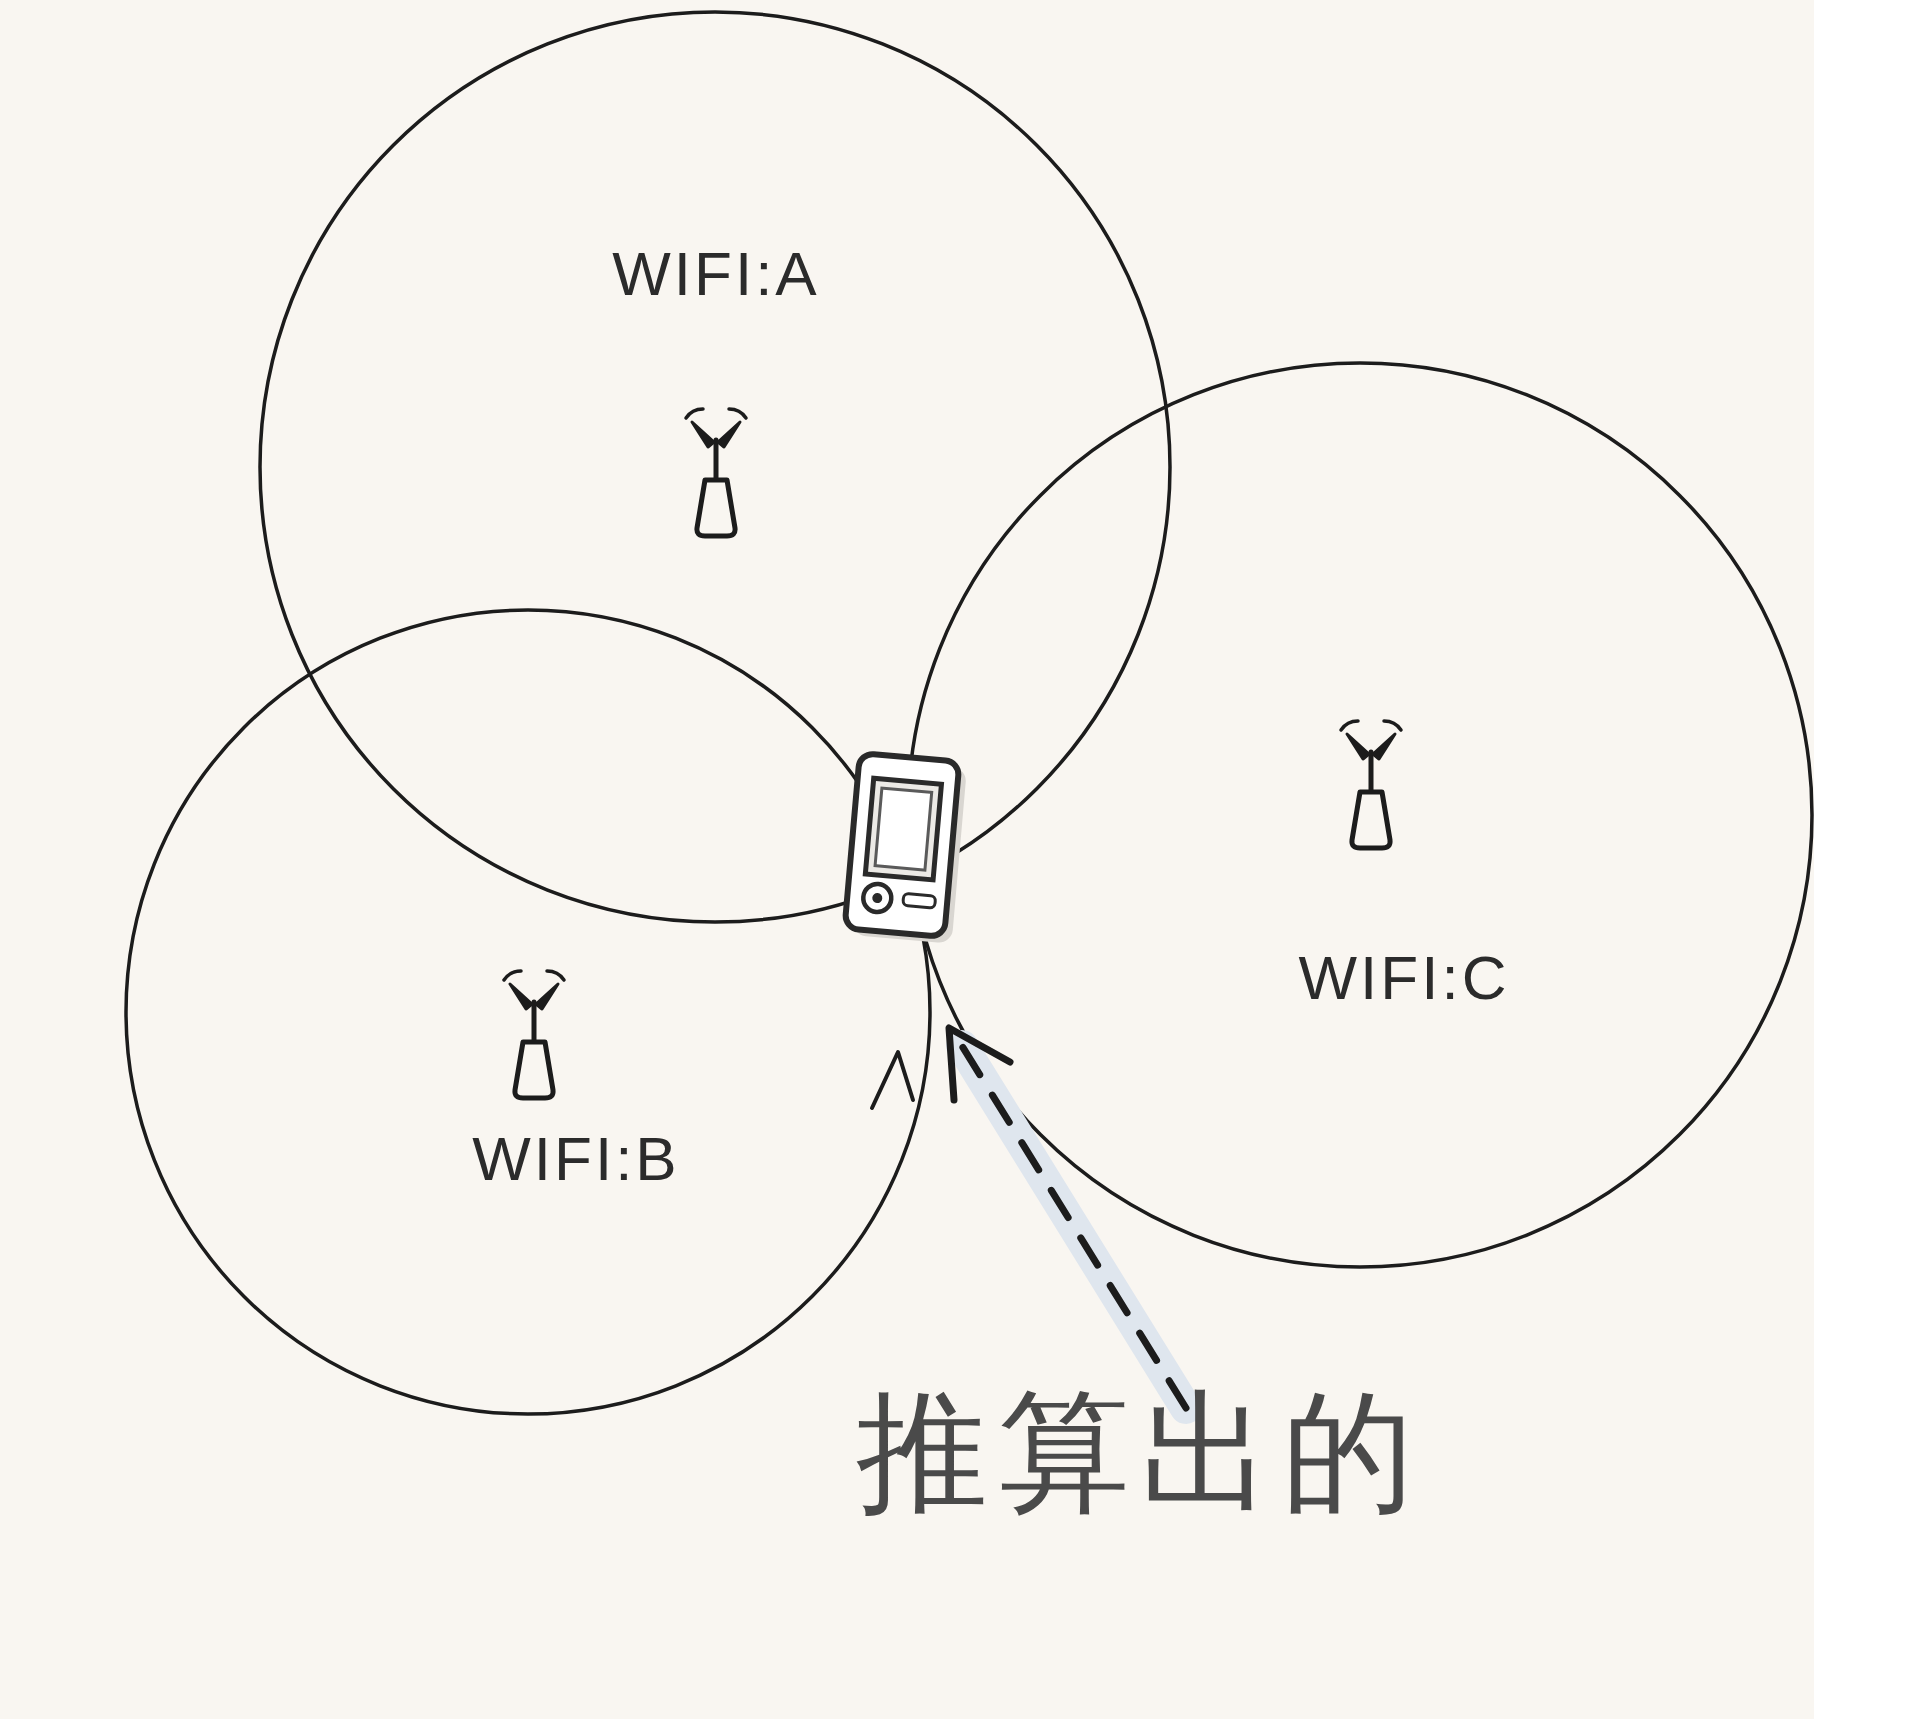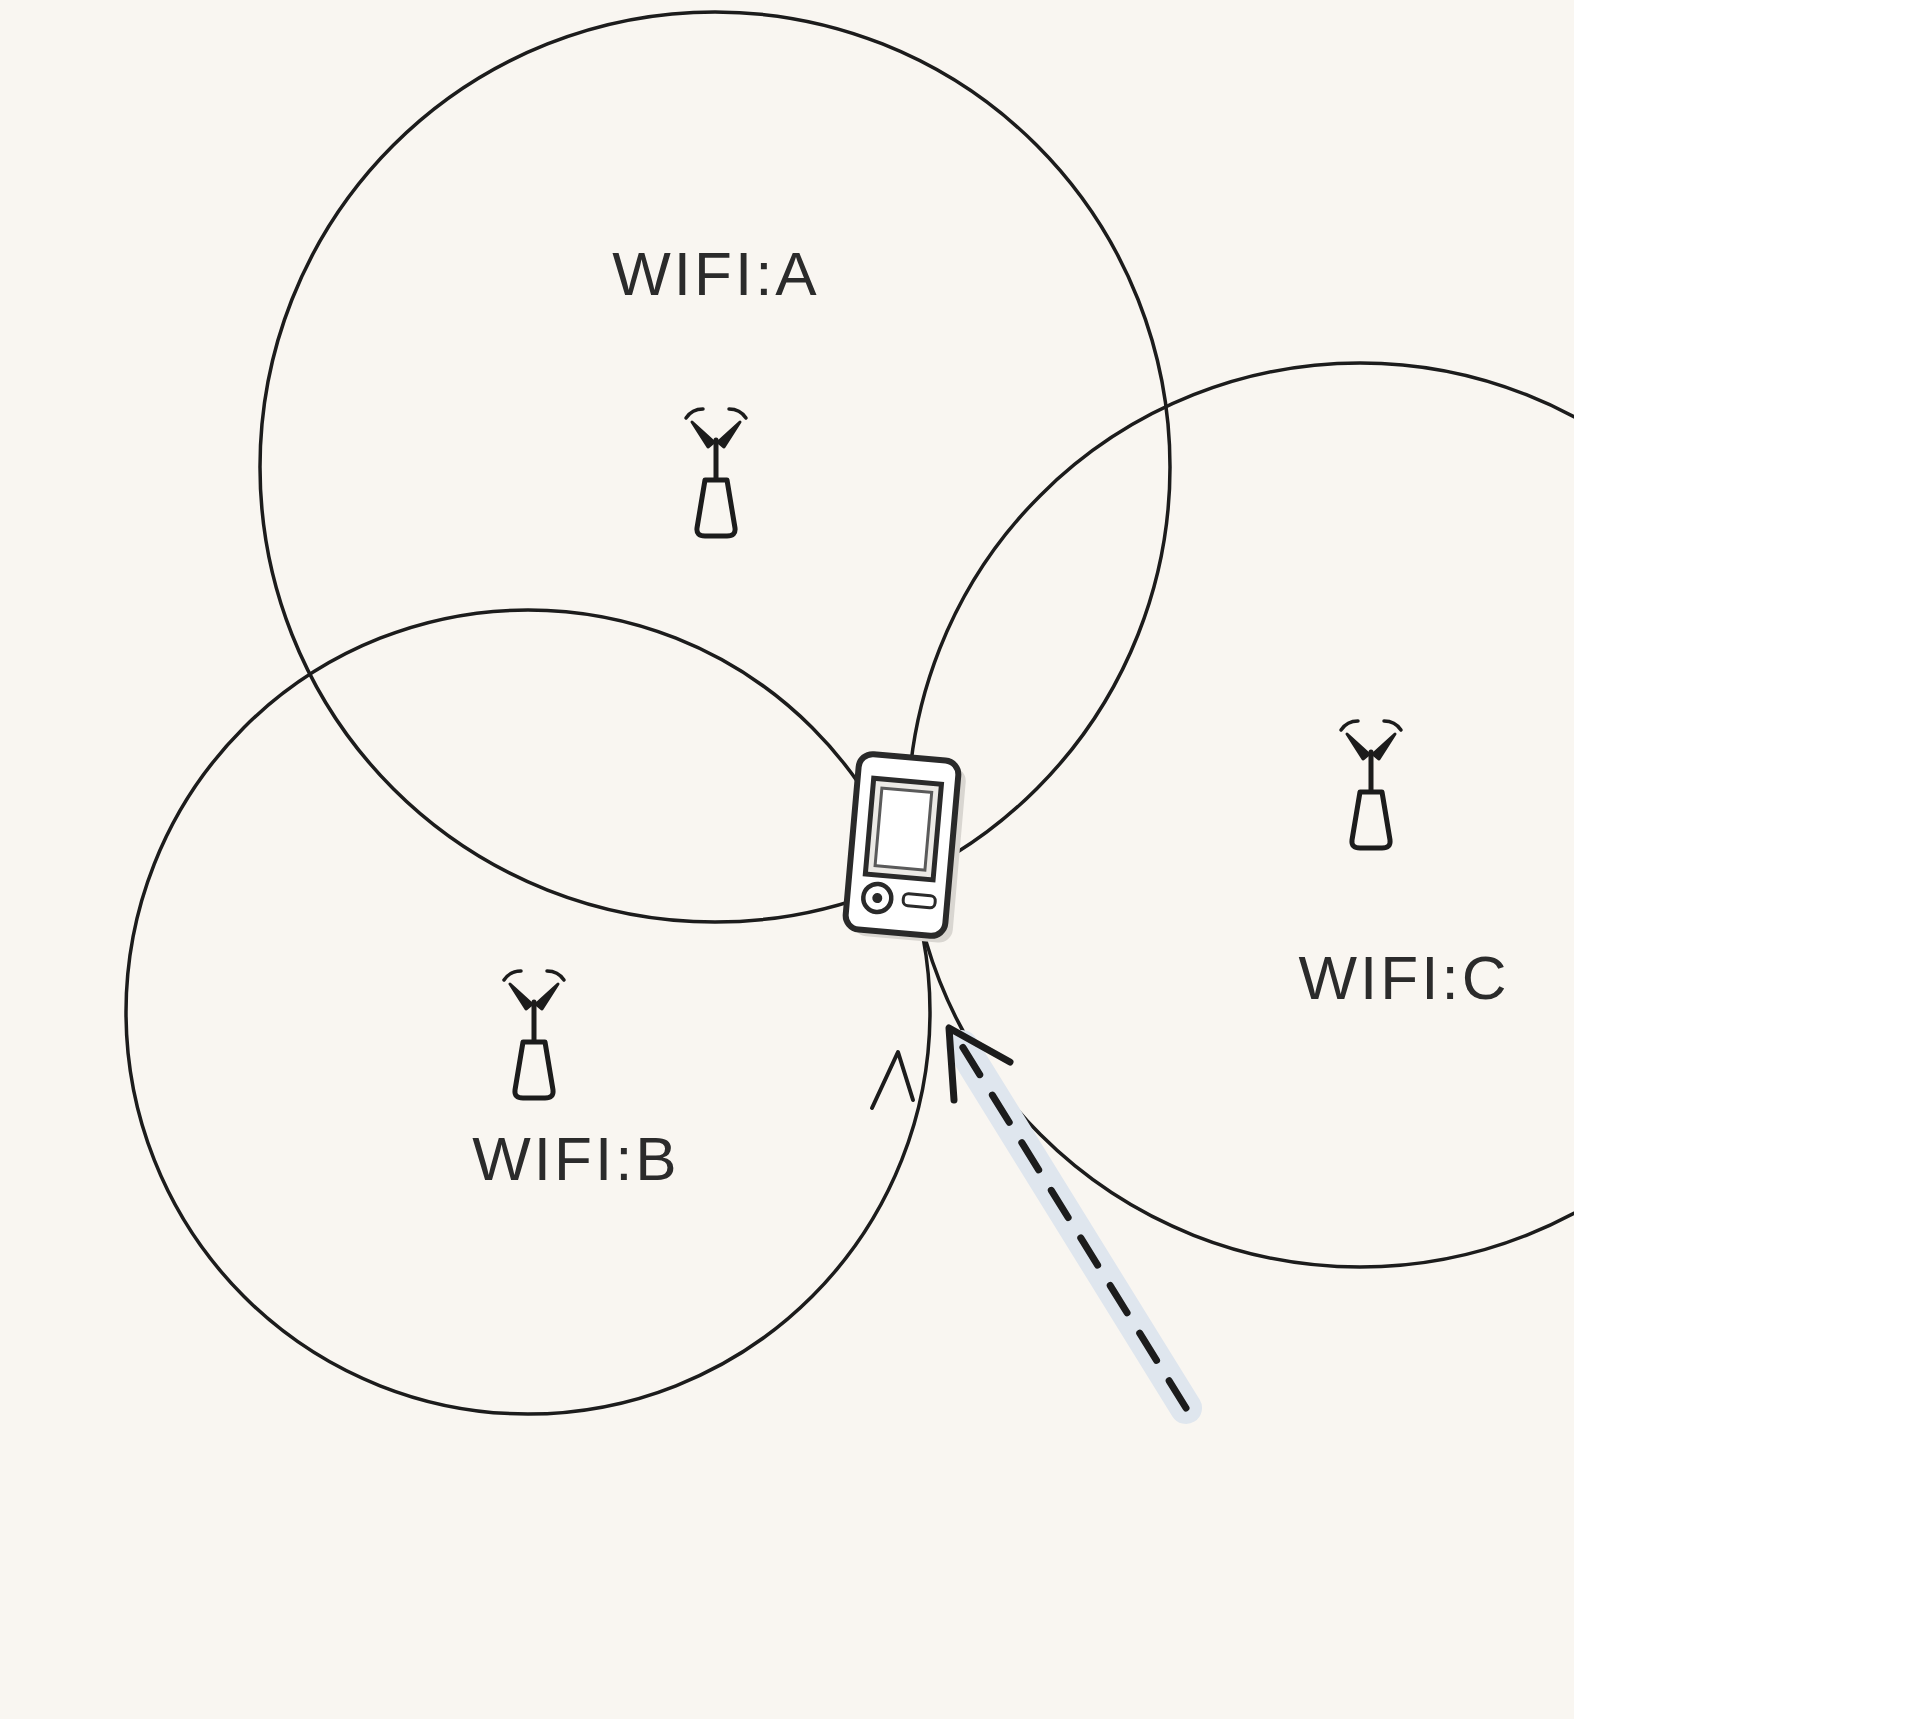--- a/index.html
+++ b/index.html
@@ -4,21 +4,21 @@
 <style>
   html, body {
     margin: 0;
     padding: 0;
   }
   body {
     font-family: "Liberation Sans", sans-serif;
   }
   .stage {
     position: relative;
-    width: 1574px;
+    width: 1814px;
     height: 1719px;
     background: #f9f6f1;
     overflow: hidden;
   }
   .stage svg {
     position: absolute;
     top: 0;
     left: 0;
   }
   .wifi-label {
@@ -92,15 +92,16 @@
     </g>
   </svg>
 
   <div class="wifi-label" style="left:716px; top:238px;">WIFI:A</div>
 
   <div class="wifi-label" style="left:528px; top:1123px;margin-left:48px;">WIFI:B</div>
 
   <div class="wifi-label" style="left:1404px; top:942px;">WIFI:C</div>
 
   <div class="annotation">
+    <div>推算出的</div>
   </div>
 
 </div>
 
 </body></html>

